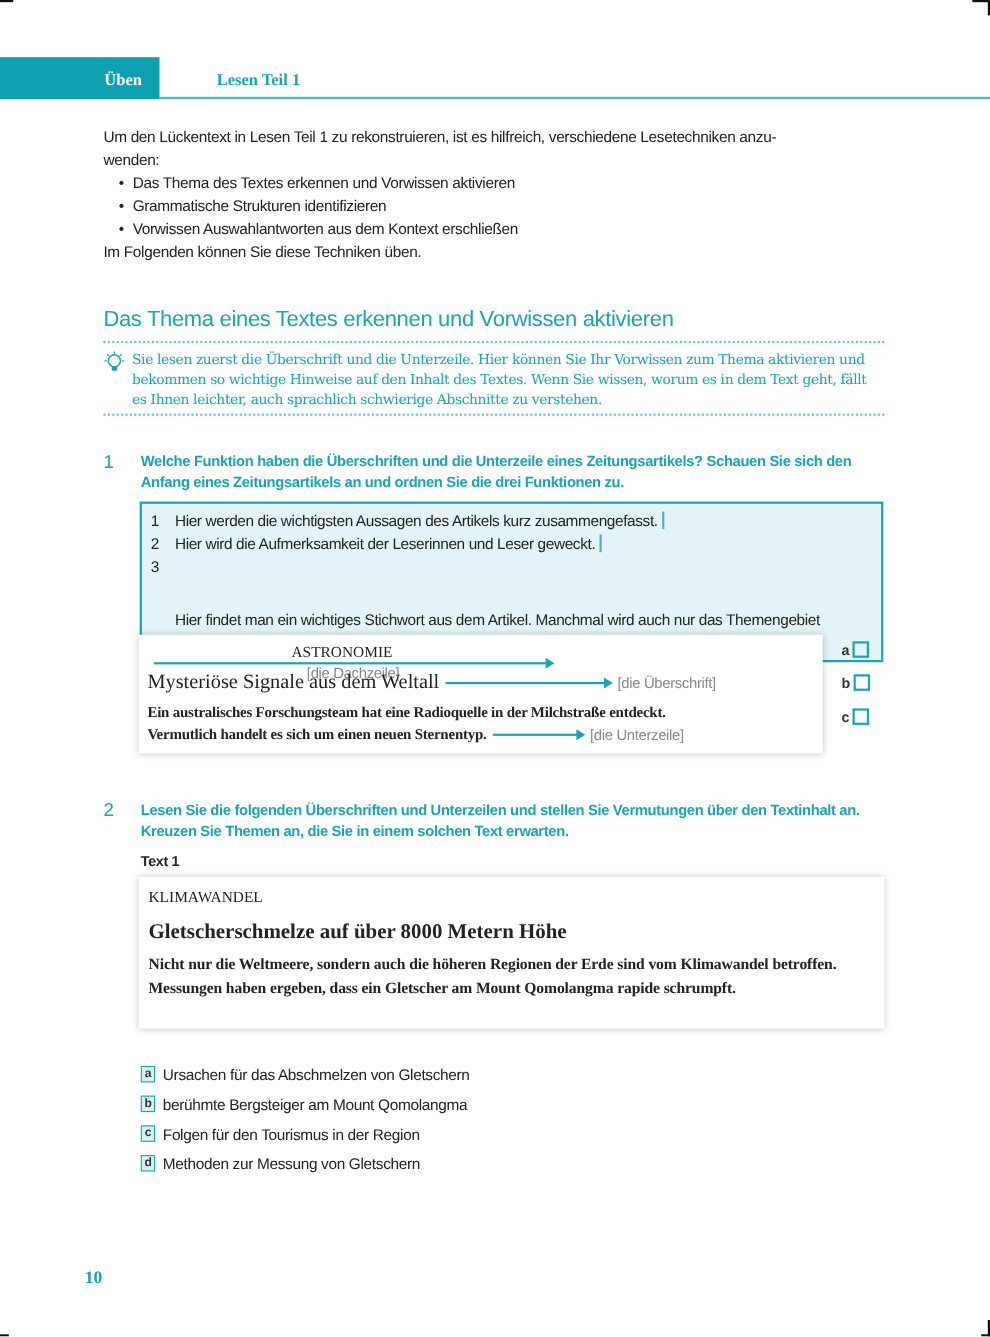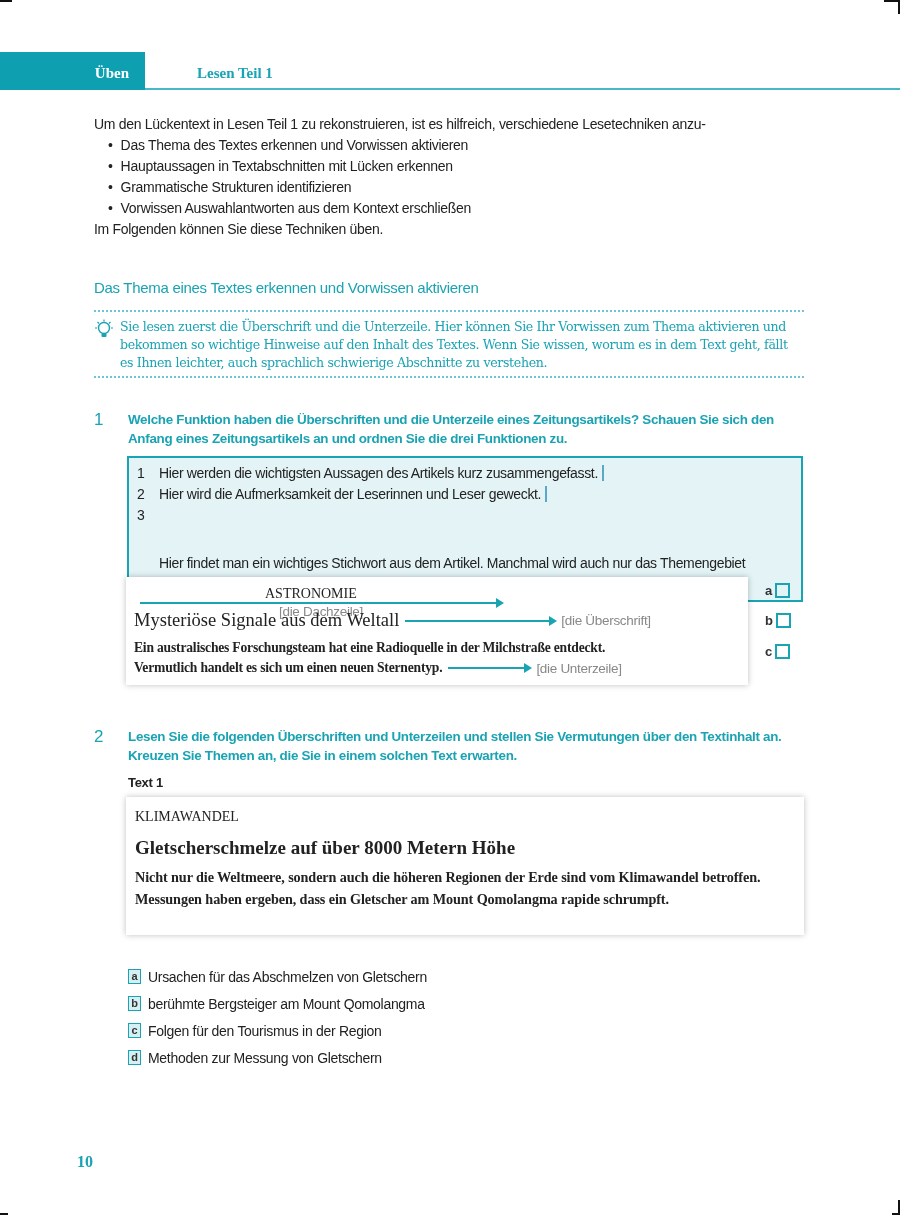--- a/index.html
+++ b/index.html
@@ -12,21 +12,21 @@
                      font-weight:bold; font-size:15px; }
   .header-title { position:absolute; left:157px; top:13px; color:#1aa3b3; font-family:"Liberation Serif", serif;
                   font-weight:bold; font-size:15px;margin-left:40px; }
   .header-line { position:absolute; left:145px; top:36px; width:755px; height:2px; background:#49b8c6; }
 
   .intro { position:absolute; left:94px; top:114px; width:720px; font-size:14px; line-height:21px; color:#222;
            letter-spacing:-0.3px; }
   .intro ul { margin:0; padding:0 0 0 14px; list-style:none; }
   .intro li::before { content:"\2022"; margin-right:8px; }
 
-  .section-title { position:absolute; left:94px; top:279px; color:#1aa3b3; font-size:15px; letter-spacing:-0.3px; }
+  .section-title { position:absolute; left:94px; top:279px; color:#1aa3b3; font-size:20px; letter-spacing:-0.3px; }
   .tip { position:absolute; left:94px; top:310px; width:710px; border-top:2px dotted #6cc6d1;
          border-bottom:2px dotted #6cc6d1; padding:6px 0 4px 0; }
   .tip-icon { position:absolute; left:0; top:6px; width:22px; height:22px; }
   .tip-text { margin-left:26px; color:#1aa3b3; font-family:"DejaVu Serif", serif; font-size:12.6px; line-height:18px;
               letter-spacing:-0.35px; }
 
   .task { position:absolute; left:94px; width:720px; }
   .task-num { position:absolute; left:0; top:0; color:#1aa3b3; font-size:17px; }
   .task-text { margin-left:34px; color:#1aa3b3; font-weight:bold; font-size:13.4px; line-height:19px; letter-spacing:-0.3px; }
 
@@ -75,23 +75,23 @@
 <div class="header-bar">
   <div class="header-tab">
     <span>Üben</span>
   </div>
   <div class="header-title">Lesen Teil 1</div>
   <div class="header-line"></div>
 </div>
 
 <div class="intro">
   <div>Um den Lückentext in Lesen Teil 1 zu rekonstruieren, ist es hilfreich, verschiedene Lesetechniken anzu-</div>
+  <div>wenden:</div>
   <ul>
     <li>Das Thema des Textes erkennen und Vorwissen aktivieren</li>
-    <li>Hauptaussagen in Textabschnitten mit Lücken erkennen</li>
     <li>Grammatische Strukturen identifizieren</li>
     <li>Vorwissen Auswahlantworten aus dem Kontext erschließen</li>
   </ul>
   <div>Im Folgenden können Sie diese Techniken üben.</div>
 </div>
 
 <div class="section-title">Das Thema eines Textes erkennen und Vorwissen aktivieren</div>
 <div class="tip">
   <svg class="tip-icon" viewBox="0 0 22 22">
     <circle cx="10" cy="10" r="5.5" fill="none" stroke="#1aa3b3" stroke-width="1.4"></circle>

